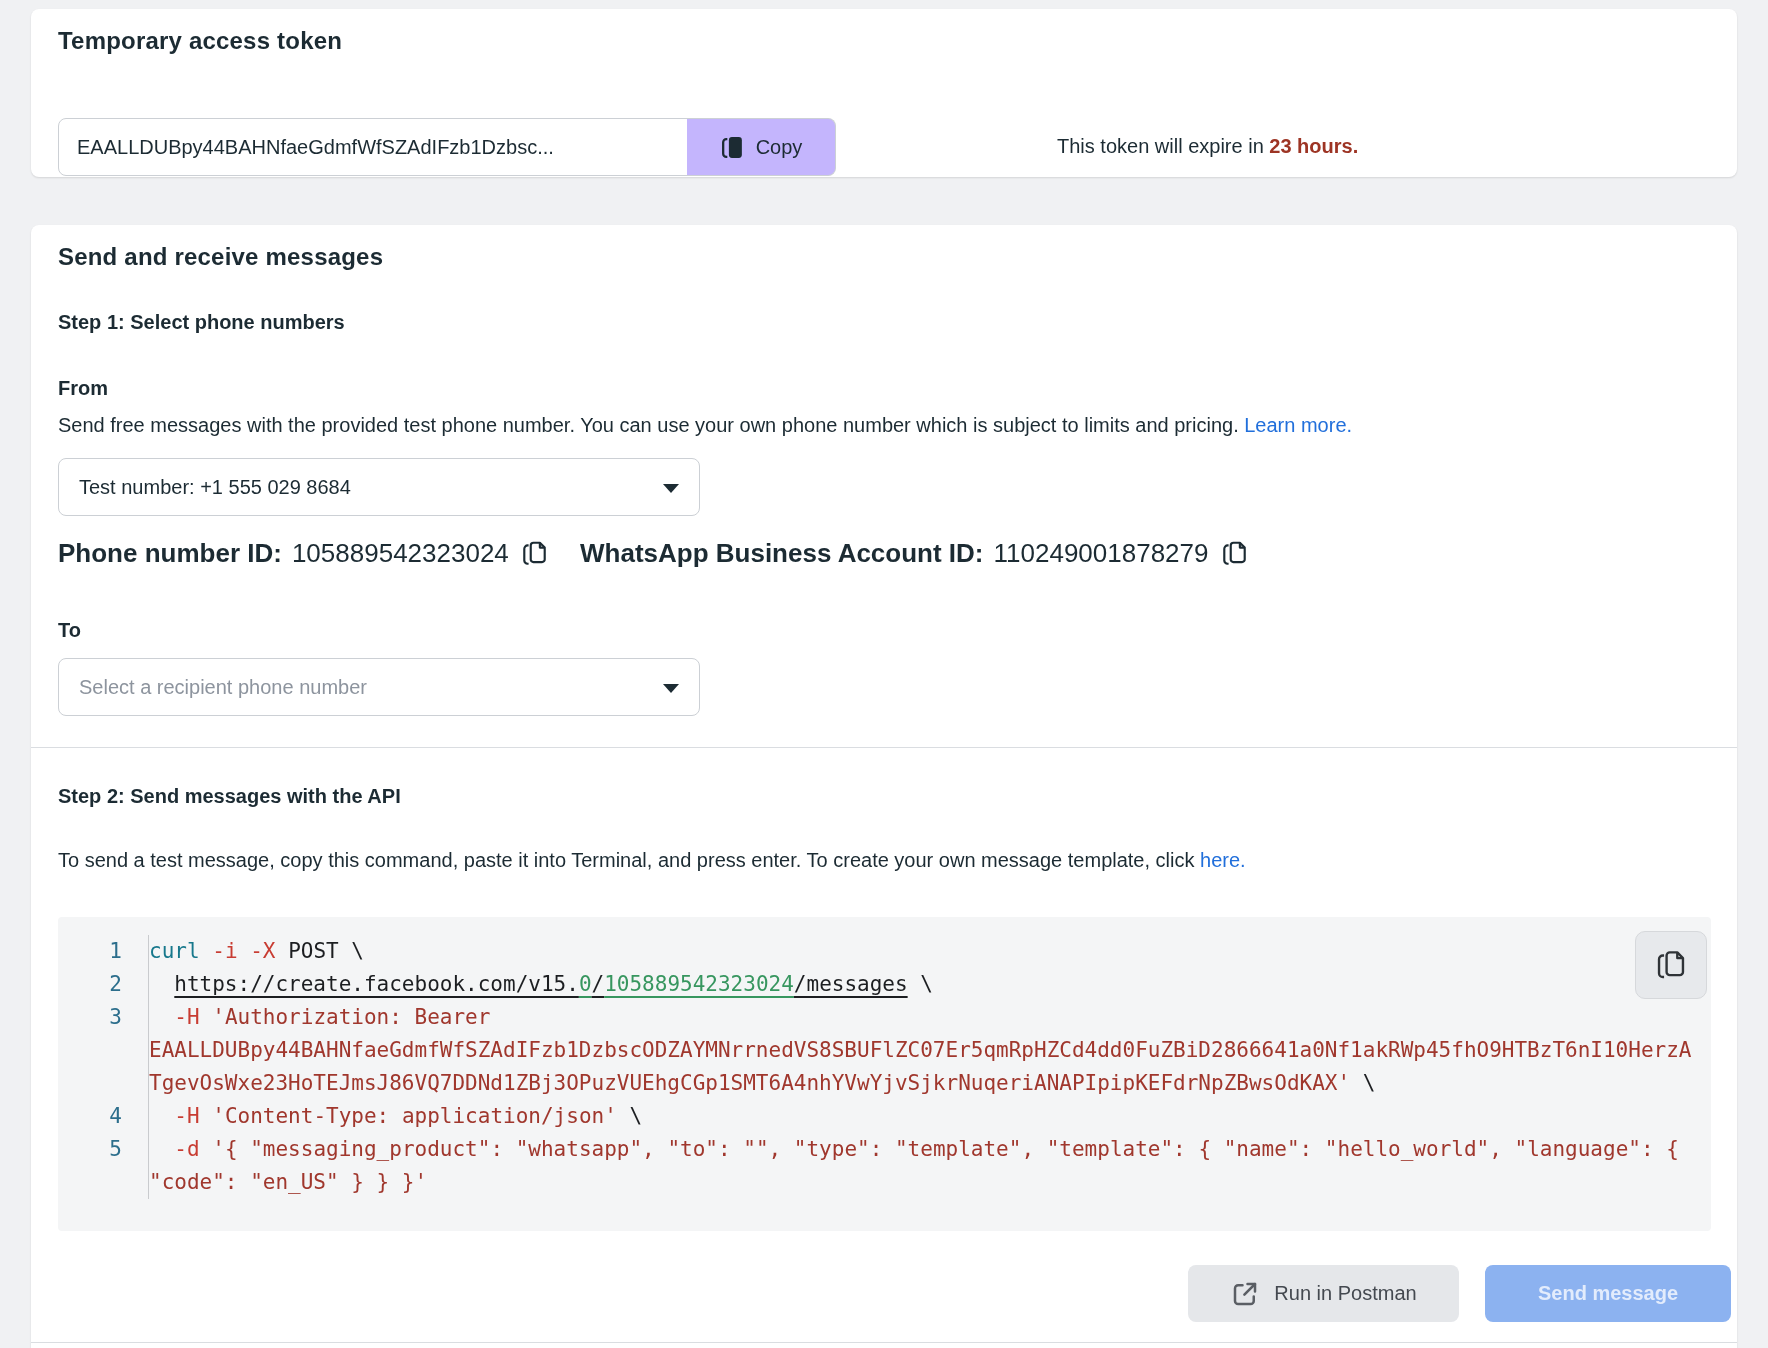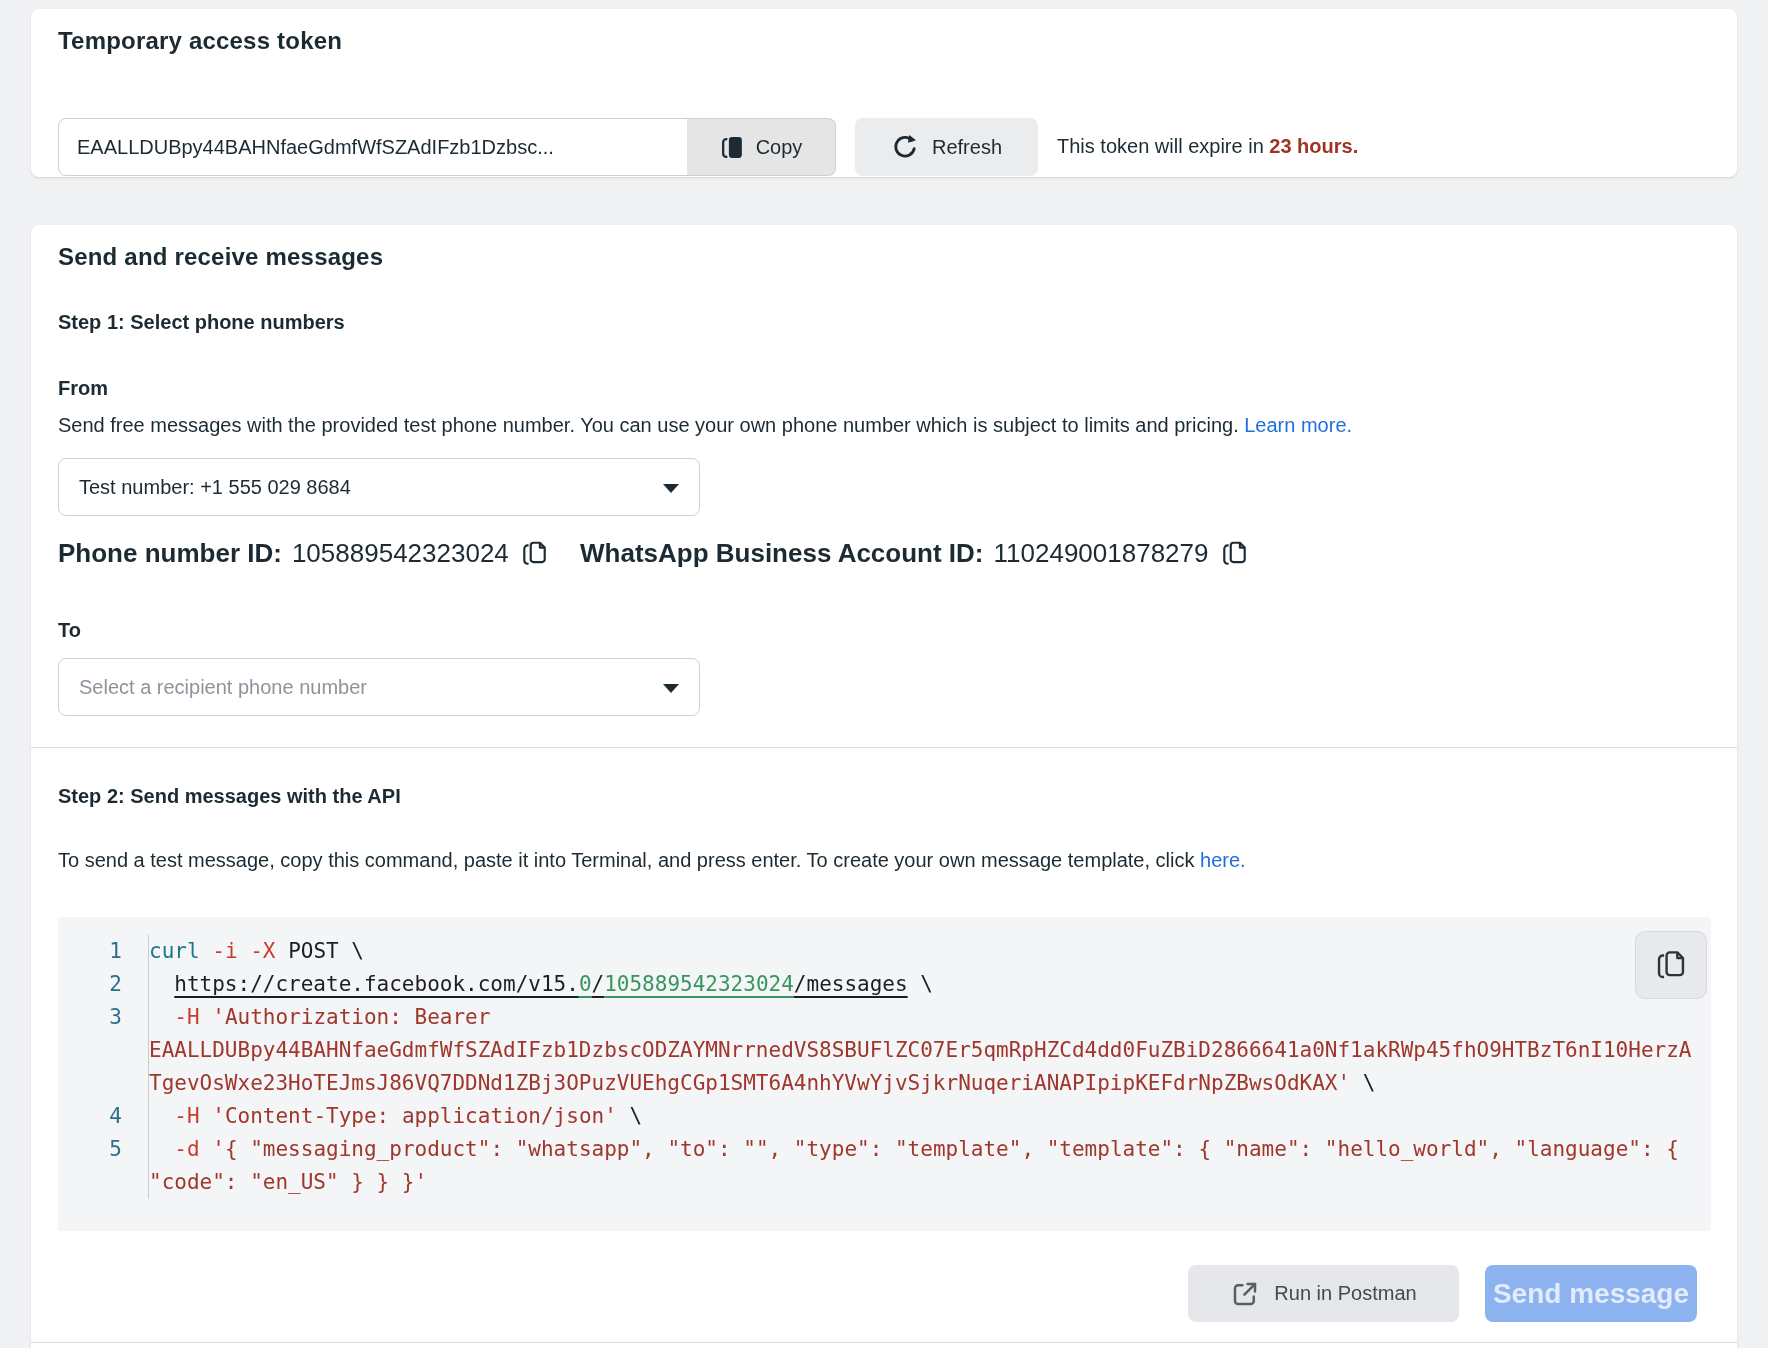--- a/index.html
+++ b/index.html
@@ -24,21 +24,21 @@
   
   .token-input {
     position:absolute; left:27px; top:109px; width:630px; height:58px;
     border:1px solid #ccd0d5; border-radius:8px 0 0 8px;
     padding:0 18px; font-size:20px; color:#1c2b33;
     font-family:inherit; background:#fff; outline:none;
   }
   .copy-btn {
     position:absolute; left:656px; top:109px; width:149px; height:58px;
     border:1px solid #ccd0d5; border-left:none; border-radius:0 8px 8px 0;
-    background:#e5e5e5; display:flex; align-items:center; justify-content:center;
+    background:#c4b5fd; display:flex; align-items:center; justify-content:center;
     gap:12px; font-size:20px; color:#1c2b33; cursor:pointer; font-family:inherit;
   }
   .refresh-btn {
     position:absolute; left:824px; top:109px; width:183px; height:58px;
     border:none; border-radius:8px; background:#ebecee;
     display:flex; align-items:center; justify-content:center;
     gap:13px; font-size:20px; color:#1c2b33; cursor:pointer; font-family:inherit;
   }
   .expiry { position:absolute; left:1026px; top:126px; font-size:20px; }
   .expiry b { color:#9d3424; font-weight:700; }
@@ -90,52 +90,43 @@
   }
 
   
   .postman-btn {
     position:absolute; left:1157px; top:1040px; width:271px; height:57px;
     border:none; border-radius:8px; background:#e5e7ea; color:#444950;
     font-size:20px; display:flex; align-items:center; justify-content:center;
     gap:14px; cursor:pointer; font-family:inherit;
   }
   .send-btn {
-    position:absolute; left:1454px; top:1040px; width:212px; height:57px;
+    position:absolute; left:1454px; top:1040px; width:246px; height:57px;
     border:none; border-radius:8px; background:#8cb2f0; color:#e3ecfc;
-    font-size:28px; font-weight:600; font-family:inherit; cursor:default;
+    font-size:20px; font-weight:600; font-family:inherit; cursor:default;
   }
 </style>
 </head>
 <body>
 
 <section class="card" id="card-token">
   <h2 class="card-title">Temporary access token</h2>
 
   <input class="token-input" readonly="" value="EAALLDUBpy44BAHNfaeGdmfWfSZAdIFzb1Dzbsc..." style="">
 
   <button class="copy-btn">
     <span style="display:flex">
       <svg width="24" height="27" viewBox="0 0 22 26">
         <path d="M6.5 5 H5.5 A3 3 0 0 0 2.5 8 V19 A3 3 0 0 0 5.5 22 H6.5" fill="none" stroke="#1c2b33" stroke-width="2.2"></path>
         <rect x="8" y="3" width="12.5" height="20" rx="3" fill="#1c2b33"></rect>
       </svg>
     </span>
     <span>Copy</span>
   </button>
 
-  <button class="refresh-btn">
-    <span style="display:flex">
-      <svg width="28" height="28" viewBox="0 0 24 24">
-        <path d="M17.8 6.2 A8 8 0 1 0 19.9 13.4" fill="none" stroke="#1c2b33" stroke-width="2.4" stroke-linecap="round"></path>
-        <path d="M15.6 1.8 L21.5 6.3 L14.5 8.3 Z" fill="#1c2b33"></path>
-      </svg>
-    </span>
-    <span>Refresh</span>
-  </button>
 
   <p class="expiry"><span>This token will expire in </span><b>23 hours.</b></p>
 </section>
 
 <section class="card" id="card-messages">
   <h2 class="card-title">Send and receive messages</h2>
 
   <h3 class="h-step" style="top:86px">Step 1: Select phone numbers</h3>
   <h3 class="h-step" style="top:152px">From</h3>
 

